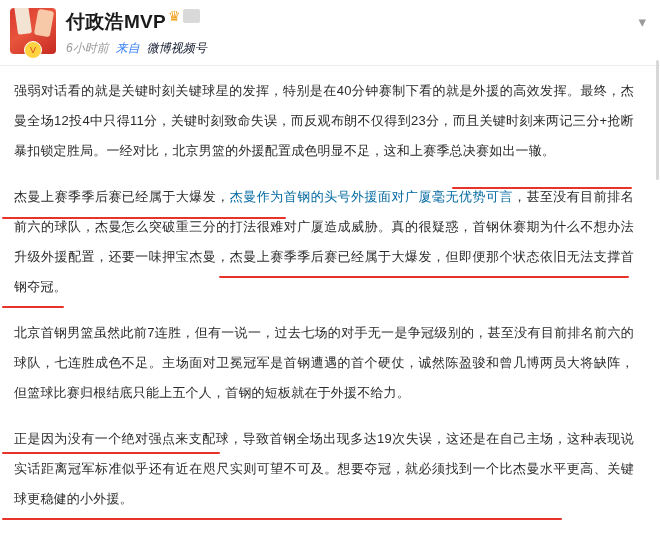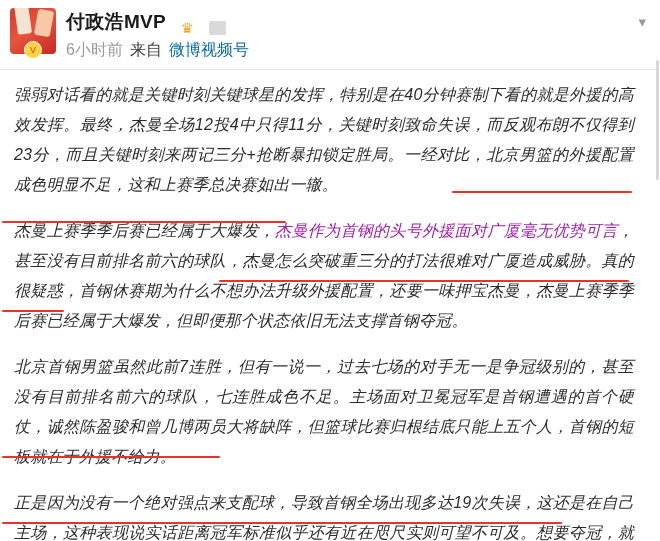--- a/index.html
+++ b/index.html
@@ -82,22 +82,22 @@
     color: #d2491c;
     line-height: 1;
   }
   .head-text {
     flex: 1 1 auto;
     min-width: 0;
     padding-top: 1px;
   }
   .name-row {
     display: flex;
-    align-items: flex-end;
-    gap: 15px;
+    align-items: flex-start;
+    gap: 2px;
   }
   .username {
     font-size: 19px;
     font-weight: bold;
     color: #1a1a1a;
     letter-spacing: 0.3px;
   }
   .crown-icon {
     color: #f0a21c;
     font-size: 14px;
@@ -105,31 +105,32 @@
   }
   .badge-gray {
     display: inline-block;
     width: 17px;
     height: 14px;
     background: #d9d9d9;
     border-radius: 2px;
   }
   .meta-row {
     margin-top: 5px;
-    font-size: 16px;
+    font-size: 12px;
     color: #9a9a9a;
     display: flex;
     align-items: center;
     gap: 7px;
+    font-style: italic;
   }
   .meta-source {
-    color: #404040;
+    color: #3b82f6;
   }
   .meta-link {
-    color: #0369a1;
+    color: #0f172a;
   }
   .more-icon {
     position: absolute;
     right: 14px;
     top: 14px;
     color: #9a9a9a;
     font-size: 15px;
     line-height: 1;
   }
 
@@ -140,32 +141,31 @@
     margin: 2px 0 0 0;
   }
 
   
   .content {
     padding: 10px 14px 0 14px;
     position: relative;
   }
   p.para {
     margin: 0 12px 16px 0;
-    font-size: 16px;
+    font-size: 13px;
     line-height: 30px;
     color: #2b2b2b;
     text-align: justify;
     letter-spacing: 0.2px;
-    font-style: italic;
   }
   p.para:last-child {
     margin-bottom: 0;
   }
   .hl-red {
-    color: #a21caf;
+    color: #0369a1;
   }
 
   
   .ul {
     position: absolute;
     height: 2px;
     background: #e8332a;
     border-radius: 1px;
     pointer-events: none;
   }

